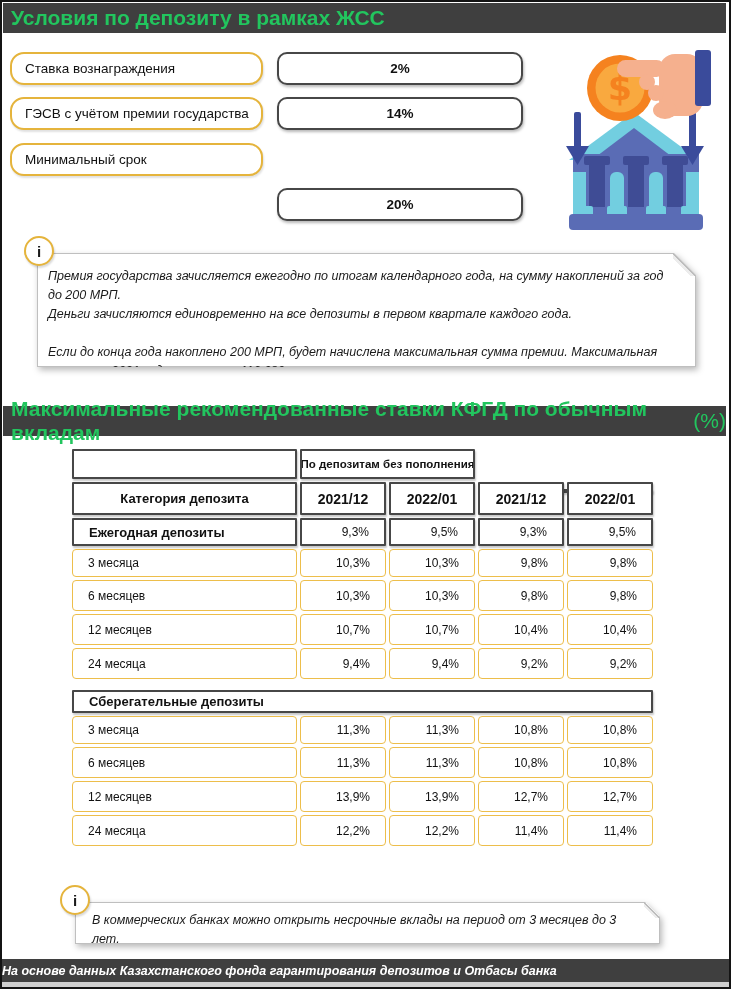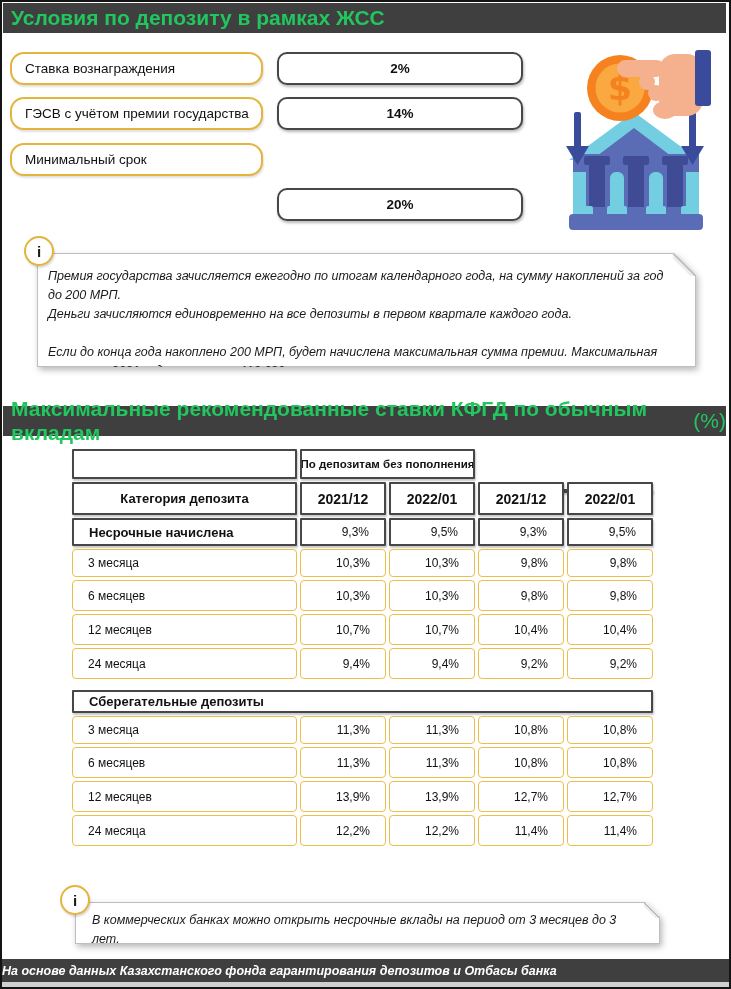--- a/index.html
+++ b/index.html
@@ -171,21 +171,21 @@
 
   <div class="tbl">
       <div class="cell dark"></div>
       <div class="cell dark group" style="grid-column: span 2;">По депозитам без пополнения</div>
       <div class="cell dark group" style="grid-column: span 2; margin-top: 40px;">По депозитам с пополнением</div>
       <div class="cell dark cat">Категория депозита</div>
       <div class="cell dark year">2021/12</div>
       <div class="cell dark year">2022/01</div>
       <div class="cell dark year">2021/12</div>
       <div class="cell dark year">2022/01</div>
-      <div class="cell dark blbl">Несрочные начислена</div>
+      <div class="cell dark blbl">Ежегодная депозиты</div>
       <div class="cell dark val">9,3%</div>
       <div class="cell dark val">9,5%</div>
       <div class="cell dark val">9,3%</div>
       <div class="cell dark val">9,5%</div>
       <div class="cell gold">3 месяца</div>
       <div class="cell gold val">10,3%</div>
       <div class="cell gold val">10,3%</div>
       <div class="cell gold val">9,8%</div>
       <div class="cell gold val">9,8%</div>
       <div class="cell gold">6 месяцев</div>

